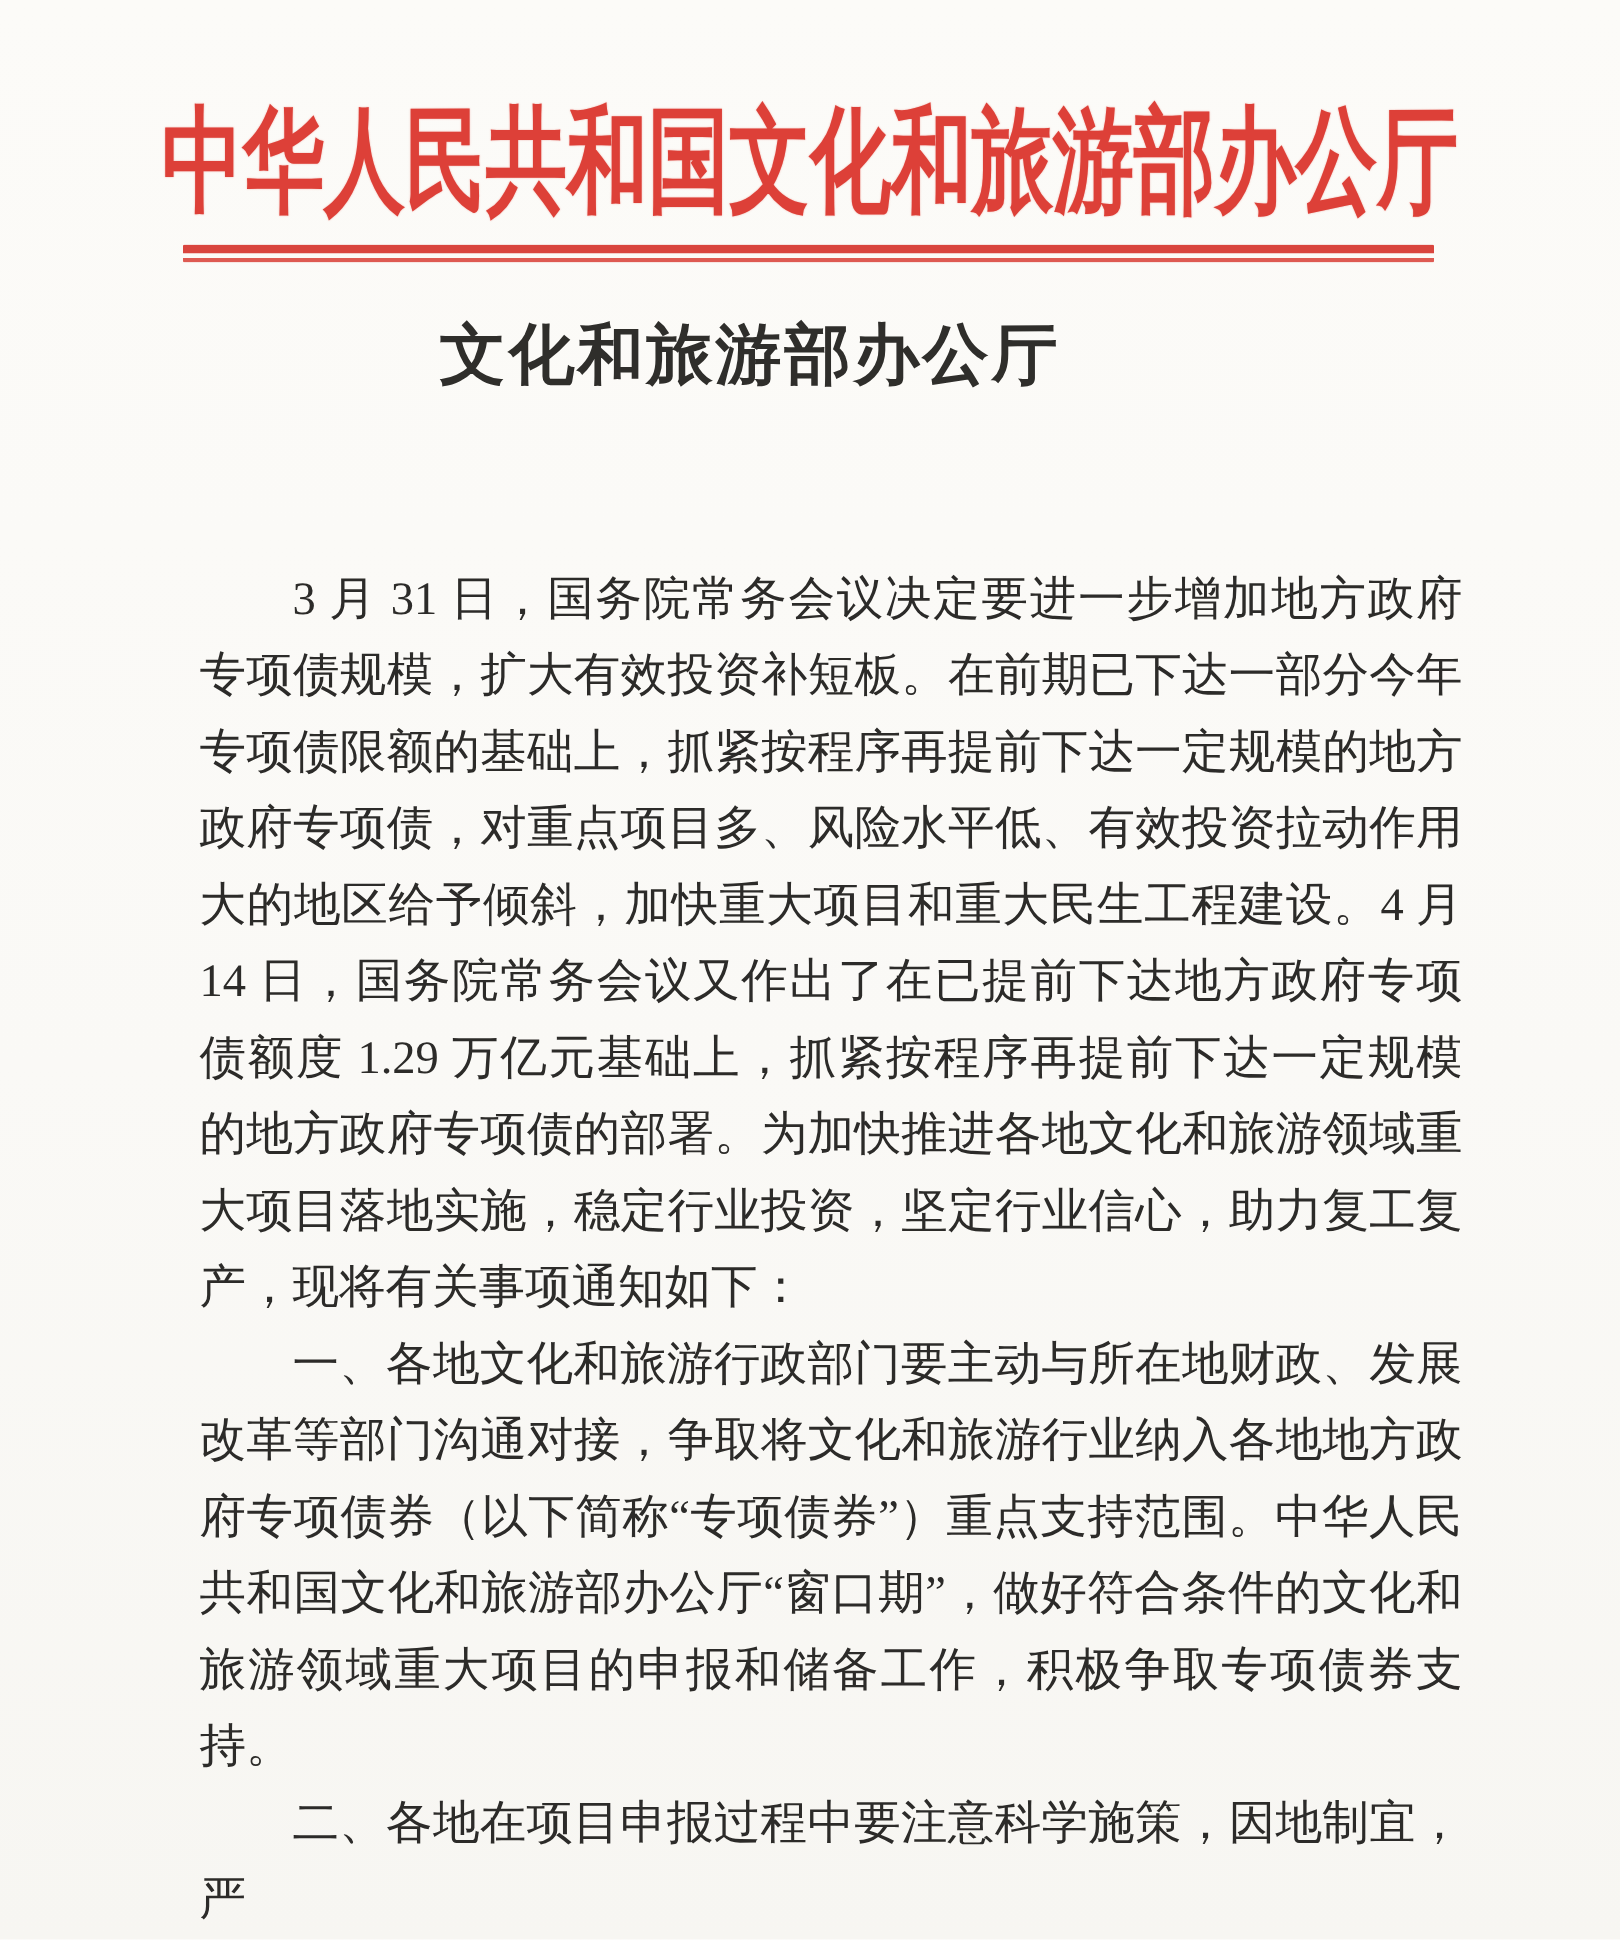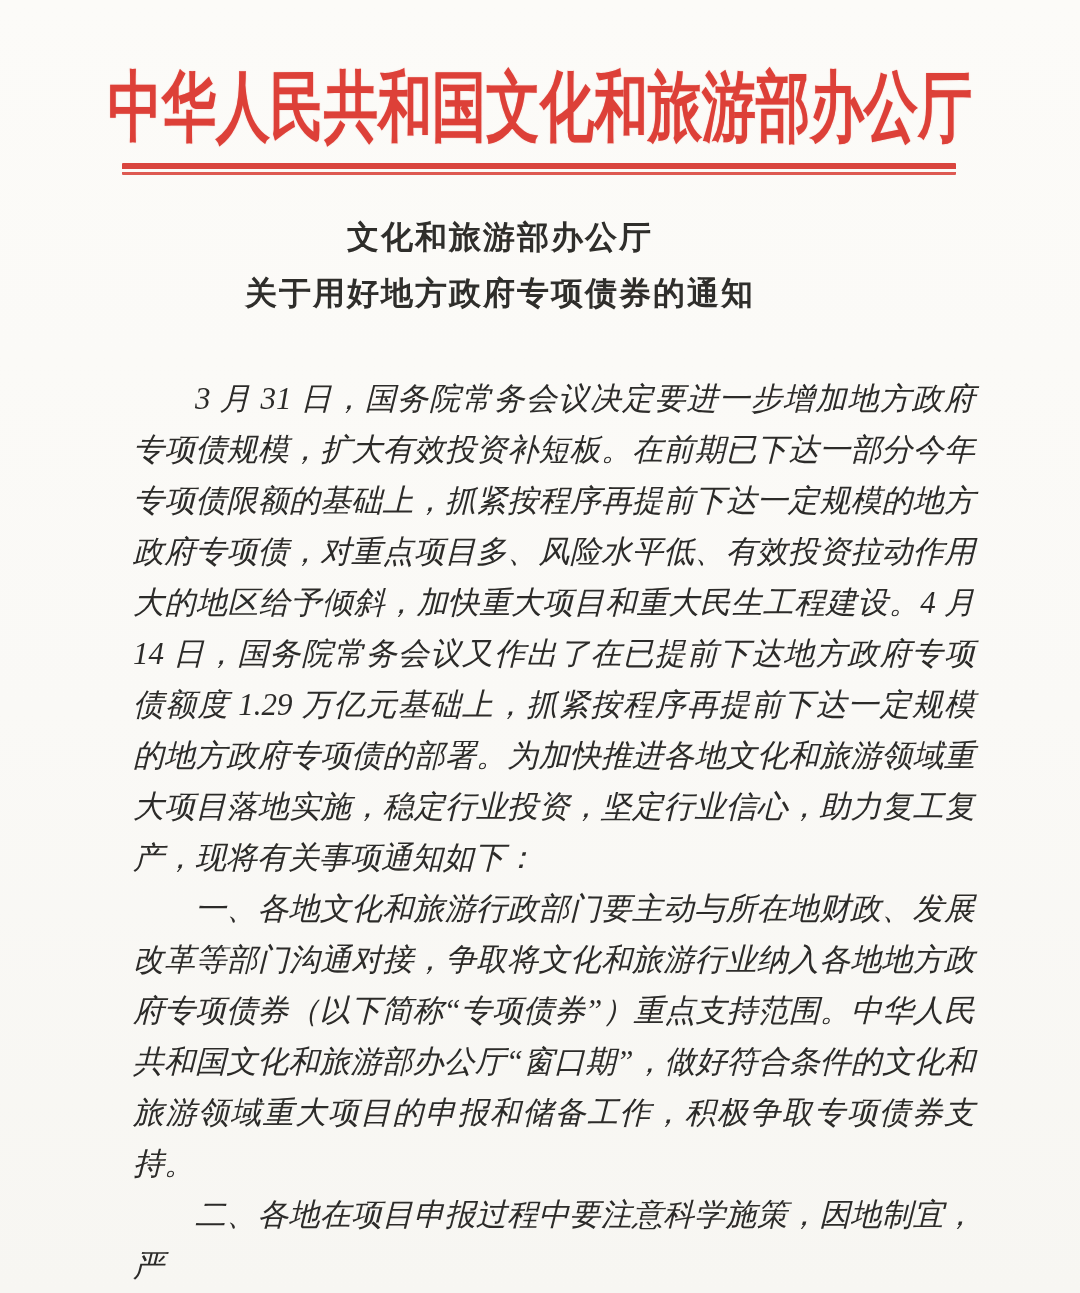--- a/index.html
+++ b/index.html
@@ -50,55 +50,53 @@
   }
   
   .doc-title {
     position: absolute;
     top: 192px;
     left: 0;
     width: 1000px;
     text-align: center;
     font-weight: bold;
     color: #2f2e2b;
-    font-size: 32px;
+    font-size: 44px;
     line-height: 56px;
     letter-spacing: 2px;
   }
   
   .doc-body {
     position: absolute;
     top: 356px;
     left: 133px;
     width: 842px;
     font-size: 31px;
     line-height: 51px;
     text-align: justify;
     color: #2c2b29;
   }
   .para {
     margin: 0;
   }
   .para.indent {
     text-indent: 2em;
-    font-style: italic;
   }
 </style>
 </head>
 <body>
 
 <div class="page">
 
   <div class="letterhead">中华人民共和国文化和旅游部办公厅</div>
 
   <div class="red-rule"></div>
 
   <div class="doc-title">
     <div>文化和旅游部办公厅</div>
-    <div>关于用好地方政府专项债券的通知</div>
   </div>
 
   <div class="doc-body" id="doc-body">
       <p class="para indent">3 月 31 日，国务院常务会议决定要进一步增加地方政府专项债规模，扩大有效投资补短板。在前期已下达一部分今年专项债限额的基础上，抓紧按程序再提前下达一定规模的地方政府专项债，对重点项目多、风险水平低、有效投资拉动作用大的地区给予倾斜，加快重大项目和重大民生工程建设。4 月 14 日，国务院常务会议又作出了在已提前下达地方政府专项债额度 1.29 万亿元基础上，抓紧按程序再提前下达一定规模的地方政府专项债的部署。为加快推进各地文化和旅游领域重大项目落地实施，稳定行业投资，坚定行业信心，助力复工复产，现将有关事项通知如下：</p>
       <p class="para indent">一、各地文化和旅游行政部门要主动与所在地财政、发展改革等部门沟通对接，争取将文化和旅游行业纳入各地地方政府专项债券（以下简称“专项债券”）重点支持范围。中华人民共和国文化和旅游部办公厅“窗口期”，做好符合条件的文化和旅游领域重大项目的申报和储备工作，积极争取专项债券支持。</p>
       <p class="para indent">二、各地在项目申报过程中要注意科学施策，因地制宜，严</p>
     </div>
 
 </div>
 

